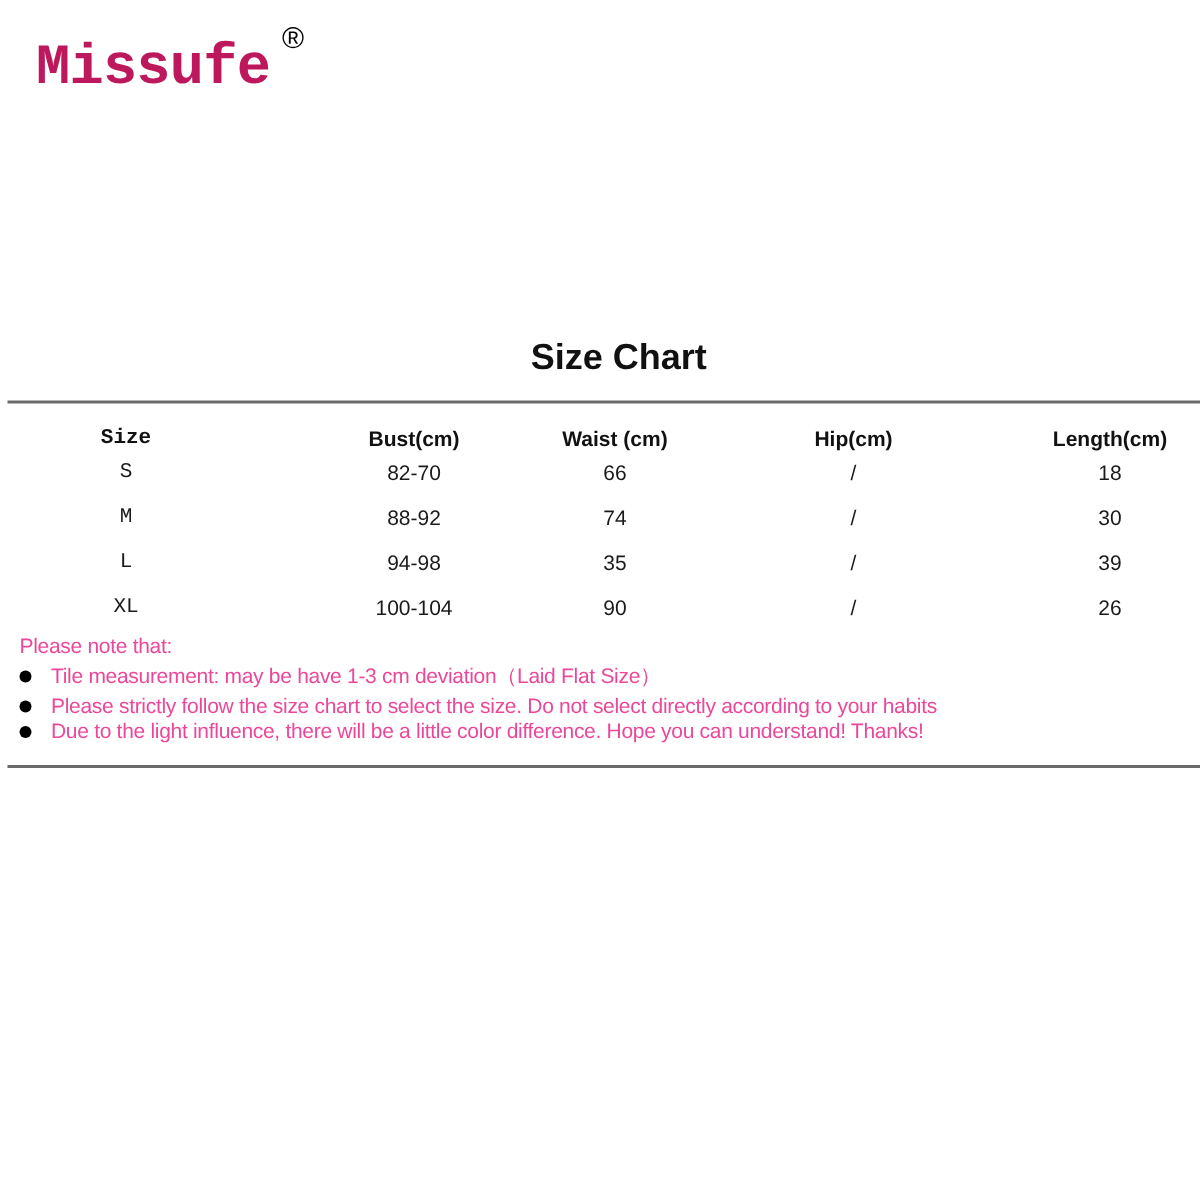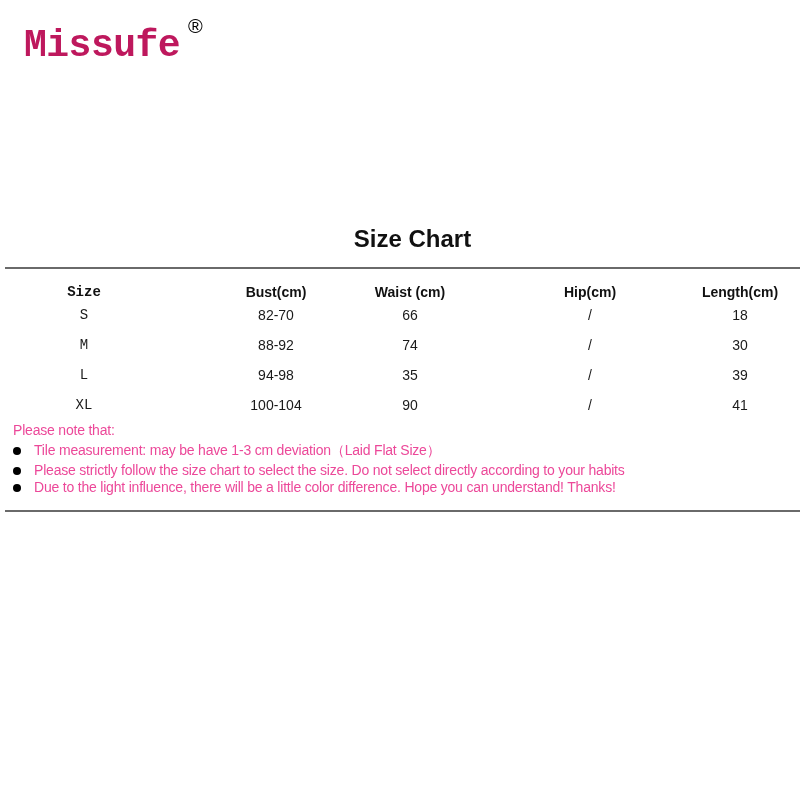--- a/index.html
+++ b/index.html
@@ -82,21 +82,21 @@
       line-height: 20px;
       color: #1a1a1a;
     }
     .row.header .cell {
       font-weight: bold;
       color: #111;
     }
     .c0 { left: 84px; font-family: Liberation Mono, monospace; }
     .c1 { left: 234px; margin-left: 42px; }
     .c2 { left: 410px; }
-    .c3 { left: 590px; }
+    .c3 { left: 569px; }
     .c4 { left: 740px; }
 
     .notes {
       position: absolute;
       left: 13px;
       top: 421px;
       width: 780px;
       font-size: 14px;
       color: #ec4899;
     }
@@ -169,21 +169,21 @@
     <span class="cell c1">94-98</span>
     <span class="cell c2">35</span>
     <span class="cell c3">/</span>
     <span class="cell c4">39</span>
   </div>
   <div class="row">
     <span class="cell c0">XL</span>
     <span class="cell c1">100-104</span>
     <span class="cell c2">90</span>
     <span class="cell c3">/</span>
-    <span class="cell c4">41</span>
+    <span class="cell c4">26</span>
   </div>
 </div>
 
 <div class="notes">
   <div class="note-heading">Please note that:</div>
   <ul class="note-list">
     <li class="note-item">
       <span class="bullet"></span>
       <span>Tile measurement: may be have 1-3 cm deviation（Laid Flat Size）</span>
     </li>

